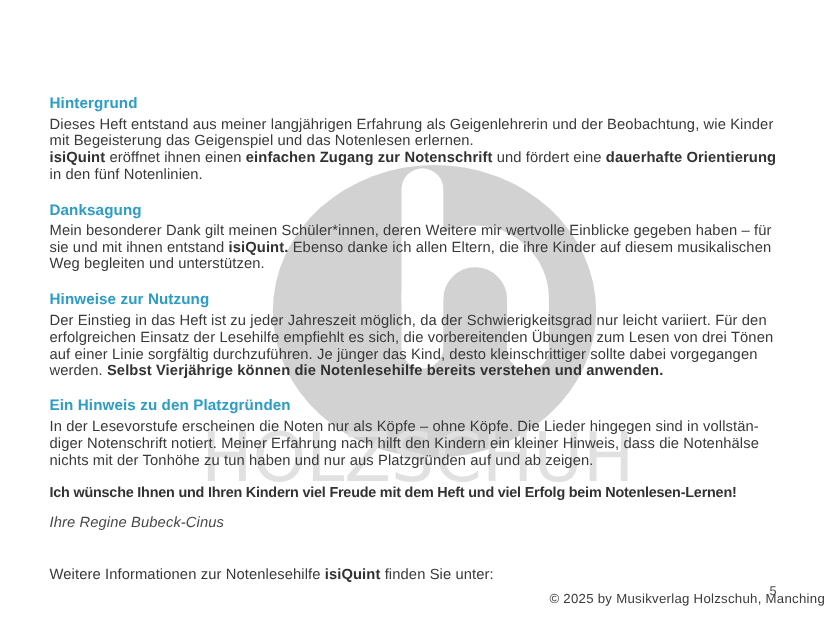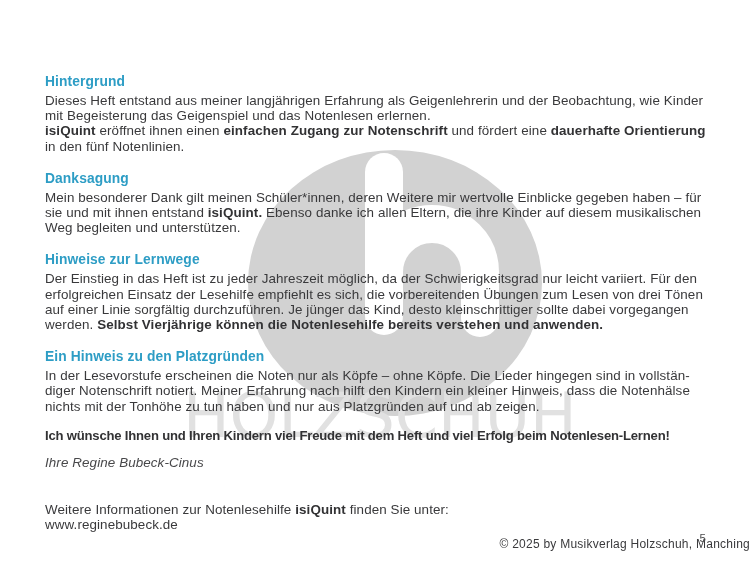--- a/index.html
+++ b/index.html
@@ -49,21 +49,21 @@
   }
   .content section { margin: 0; }
   .content section + section { margin-top: 0; }
   h2 {
     margin: 17px 0 4px 0;
     font-size: 13.8px;
     line-height: 15px;
     font-weight: 700;
     color: #2d9dc5;
   }
-  section:first-child h2 { margin-top: 0; }
+  section:first-child h2 { margin-top: 12px; }
   p { margin: 0; }
   strong { font-weight: 700; color: #323234; }
   .wish {
     margin-top: 14px;
     white-space: nowrap;
     font-size: 13.1px;
     letter-spacing: -0.2px;
   }
   .signature {
     margin-top: 12px;
@@ -113,34 +113,34 @@
       <h2>Hintergrund</h2>
       <p><span>Dieses Heft entstand aus meiner langjährigen Erfahrung als Geigenlehrerin und der Beobachtung, wie Kinder mit Begeisterung das Geigenspiel und das Notenlesen erlernen.</span><br><strong>isiQuint</strong><span> eröffnet ihnen einen </span><strong>einfachen Zugang zur Notenschrift</strong><span> und fördert eine </span><strong>dauerhafte Orientie­rung</strong><span> in den fünf Notenlinien.</span></p>
     </section>
 
     <section>
       <h2>Danksagung</h2>
       <p><span>Mein besonderer Dank gilt meinen Schüler*innen, deren Weitere mir wertvolle Einblicke gegeben haben – für sie und mit ihnen entstand </span><strong>isiQuint.</strong><span> Ebenso danke ich allen Eltern, die ihre Kinder auf diesem musikalischen Weg begleiten und unterstützen.</span></p>
     </section>
 
     <section>
-      <h2>Hinweise zur Lernwege</h2>
+      <h2>Hinweise zur Nutzung</h2>
       <p><span>Der Einstieg in das Heft ist zu jeder Jahreszeit möglich, da der Schwierigkeitsgrad nur leicht variiert. Für den erfolgreichen Einsatz der Lesehilfe empfiehlt es sich, die vorbereitenden Übungen zum Lesen von drei Tönen auf einer Linie sorgfältig durchzuführen. Je jünger das Kind, desto kleinschrittiger sollte dabei vor­gegangen werden. </span><strong>Selbst Vierjährige können die Notenlesehilfe bereits verstehen und anwenden.</strong></p>
     </section>
 
     <section>
       <h2>Ein Hinweis zu den Platzgründen</h2>
       <p><span>In der Lesevorstufe erscheinen die Noten nur als Köpfe – ohne Köpfe. Die Lieder hingegen sind in vollstän­diger Notenschrift notiert. Meiner Erfahrung nach hilft den Kindern ein kleiner Hinweis, dass die Notenhälse nichts mit der Tonhöhe zu tun haben und nur aus Platzgründen auf und ab zeigen.</span></p>
     </section>
 
     <p class="wish"><strong>Ich wünsche Ihnen und Ihren Kindern viel Freude mit dem Heft und viel Erfolg beim Notenlesen-Lernen!</strong></p>
 
     <p class="signature">Ihre Regine Bubeck-Cinus</p>
 
-    <p class="info"><span>Weitere Informationen zur Notenlesehilfe </span><strong>isiQuint</strong><span> finden Sie unter:</span><br><span>www.reginebubeck.de</span></p>
+    <p class="info"><span>Weitere Informationen zur Notenlesehilfe </span><strong>isiQuint</strong><span> finden Sie unter:</span><br></p>
 
   </div>
 
   <div class="footer">
     <span>© 2025 by Musikverlag Holzschuh, Manching</span>
   </div>
   <div class="page-number">5</div>
 
 </div>
 

